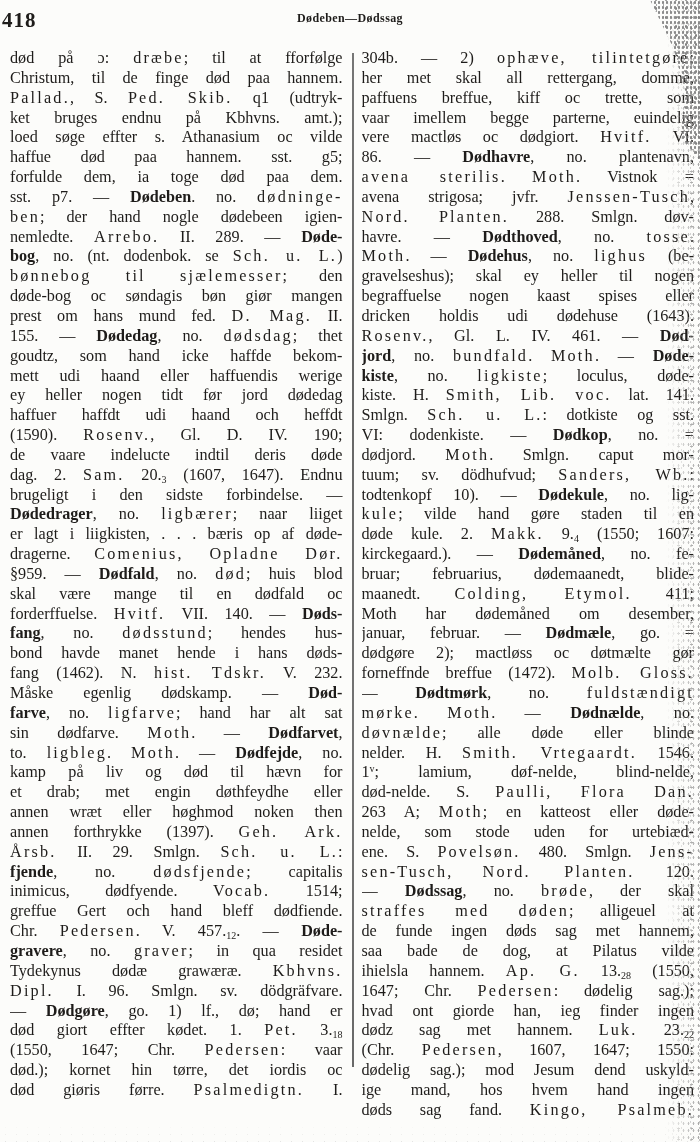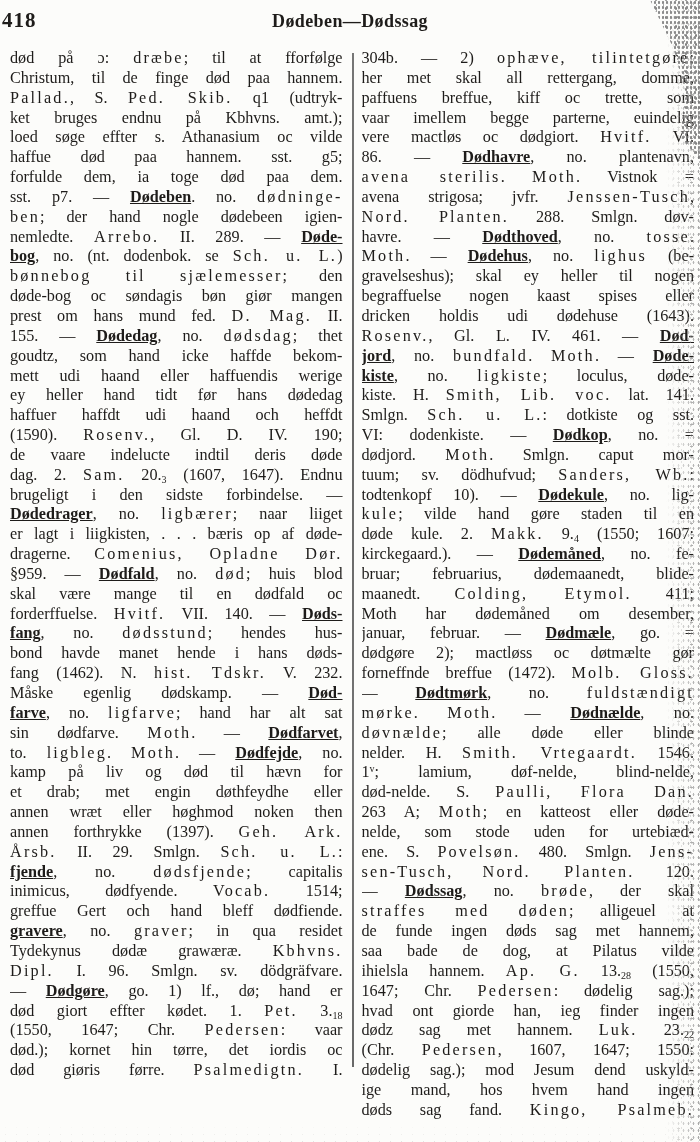--- a/index.html
+++ b/index.html
@@ -8,33 +8,33 @@
     background:#fcfcfa;
     font-family:"Liberation Serif", serif;
     color:#1e1c1a;
   }
   .page-number{
     position:absolute;left:2px;top:8px;
     font-size:21px;font-weight:bold;letter-spacing:1px;
   }
   .running-title{
     position:absolute;left:0;top:11px;width:100%;
-    text-align:center;font-size:18px;font-weight:bold;letter-spacing:0.4px;
+    text-align:center;font-size:12px;font-weight:bold;letter-spacing:0.4px;
   }
   .cols{
     position:absolute;top:49px;left:10px;width:684px;
     display:flex;gap:19px;justify-content:center;
   }
   .col{width:333px;}
   .line{
     font-size:16.2px;line-height:19.85px;
     text-align:justify;text-align-last:justify;
     overflow:hidden;white-space:normal;height:19.85px;
   }
-  .line b{font-weight:bold;text-decoration:underline;}
+  .line b{font-weight:bold;}
   .line .g{letter-spacing:2.2px;}
   .line sub{font-size:62%;vertical-align:baseline;position:relative;top:3px;}
   .line sup{font-size:62%;vertical-align:baseline;position:relative;top:-5px;}
   .column-divider{
     position:absolute;left:352px;top:53px;height:1014px;width:2px;
     background:linear-gradient(#555 0%,#3f3f3f 30%,#525252 70%,#444 100%);
     opacity:.8;
   }
   .noise-right{
     position:absolute;top:0;right:0;width:34px;height:1142px;pointer-events:none;
@@ -84,21 +84,21 @@
       <div class="line">sst. p7. — <b>Dødeben</b>. no. <span class="g">dødninge-</span></div>
       <div class="line"><span class="g">ben</span>; der hand nogle dødebeen igien-</div>
       <div class="line">nemledte. <span class="g">Arrebo.</span> II. 289. — <b>Døde-</b></div>
       <div class="line"><b>bog</b>, no. (nt. dodenbok. se <span class="g">Sch. u. L.</span>)</div>
       <div class="line"><span class="g">bønnebog til sjælemesser</span>; den</div>
       <div class="line">døde-bog oc søndagis bøn giør mangen</div>
       <div class="line">prest om hans mund fed. <span class="g">D. Mag.</span> II.</div>
       <div class="line">155. — <b>Dødedag</b>, no. <span class="g">dødsdag</span>; thet</div>
       <div class="line">goudtz, som hand icke haffde bekom-</div>
       <div class="line">mett udi haand eller haffuendis werige</div>
-      <div class="line">ey heller hand tidt før hans dødedag</div>
+      <div class="line">ey heller nogen tidt før jord dødedag</div>
       <div class="line">haffuer haffdt udi haand och heffdt</div>
       <div class="line">(1590). <span class="g">Rosenv.</span>, Gl. D. IV. 190;</div>
       <div class="line">de vaare indelucte indtil deris døde</div>
       <div class="line">dag. 2. <span class="g">Sam.</span> 20.<sub>3</sub> (1607, 1647). Endnu</div>
       <div class="line">brugeligt i den sidste forbindelse. —</div>
       <div class="line"><b>Dødedrager</b>, no. <span class="g">ligbærer</span>; naar liiget</div>
       <div class="line">er lagt i liigkisten, . . . bæris op af døde-</div>
       <div class="line">dragerne. <span class="g">Comenius, Opladne Dør.</span></div>
       <div class="line">§959. — <b>Dødfald</b>, no. <span class="g">død</span>; huis blod</div>
       <div class="line">skal være mange til en dødfald oc</div>
@@ -111,20 +111,21 @@
       <div class="line">sin dødfarve. <span class="g">Moth</span>. — <b>Dødfarvet</b>,</div>
       <div class="line">to. <span class="g">ligbleg</span>. <span class="g">Moth</span>. — <b>Dødfejde</b>, no.</div>
       <div class="line">kamp på liv og død til hævn for</div>
       <div class="line">et drab; met engin døthfeydhe eller</div>
       <div class="line">annen wræt eller høghmod noken then</div>
       <div class="line">annen forthrykke (1397). <span class="g">Geh. Ark.</span></div>
       <div class="line"><span class="g">Årsb.</span> II. 29. Smlgn. <span class="g">Sch. u. L.</span>:</div>
       <div class="line"><b>fjende</b>, no. <span class="g">dødsfjende</span>; capitalis</div>
       <div class="line">inimicus, dødfyende. <span class="g">Vocab.</span> 1514;</div>
       <div class="line">greffue Gert och hand bleff dødfiende.</div>
+      <div class="line">Chr. <span class="g">Pedersen</span>. V. 457.<sub>12</sub>. — <b>Døde-</b></div>
       <div class="line"><b>gravere</b>, no. <span class="g">graver</span>; in qua residet</div>
       <div class="line">Tydekynus dødæ grawæræ. <span class="g">Kbhvns.</span></div>
       <div class="line"><span class="g">Dipl.</span> I. 96. Smlgn. sv. dödgräfvare.</div>
       <div class="line">— <b>Dødgøre</b>, go. 1) lf., dø; hand er</div>
       <div class="line">død giort effter kødet. 1. <span class="g">Pet.</span> 3.<sub>18</sub></div>
       <div class="line">(1550, 1647; Chr. <span class="g">Pedersen</span>: vaar</div>
       <div class="line">død.); kornet hin tørre, det iordis oc</div>
       <div class="line">død giøris førre. <span class="g">Psalmedigtn.</span> I.</div>
     </div>
   <div class="col">

